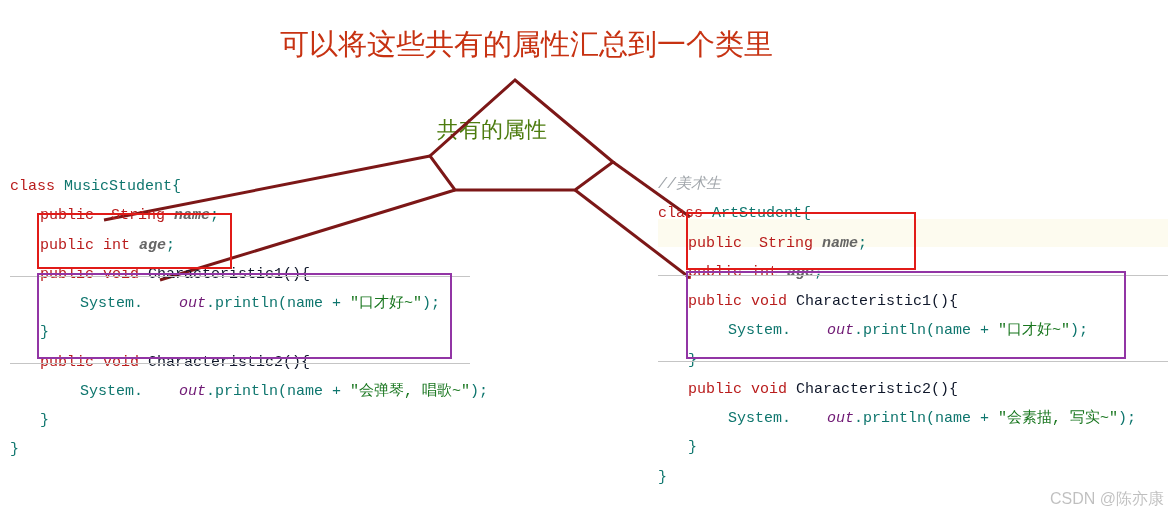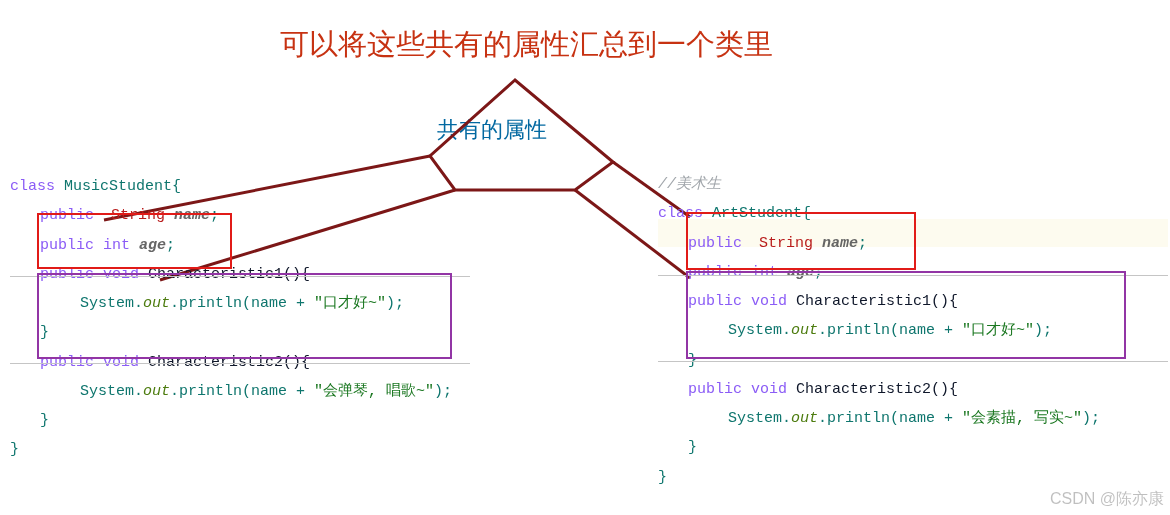--- a/index.html
+++ b/index.html
@@ -18,43 +18,43 @@
       left: 280px;
       color: #c73212;
       font-size: 29px;
       font-family: "SimHei", "Microsoft YaHei", sans-serif;
       font-weight: 500;
     }
     .shared-label {
       position: absolute;
       top: 115px;
       left: 437px;
-      color: #0369a1;
+      color: #4d7c0f;
       font-size: 22px;
       font-family: "SimHei", "Microsoft YaHei", sans-serif;
       font-weight: 500;
     }
     .code-block {
       position: absolute;
       line-height: 1.95;
     }
     .code-left {
       left: 10px;
       top: 172px;
     }
     .code-right {
       left: 658px;
       top: 170px;
     }
     .comment { color: #a0a5aa; font-style: italic; }
-    .keyword { color: #8b5cf6; }
+    .keyword { color: #b91c1c; }
     .type { color: #b91c1c; margin-left: 8px; }
     .varname { color: #666; font-style: italic; font-weight: bold; }
     .methodname { color: #0f172a; }
-    .static { color: #4d7c0f; font-style: italic; }
+    .static { color: #701a75; font-style: italic; margin-left: 36px; }
     .string { color: #1a7720; }
     .plain { color: #0f766e; }
     .indent1 { padding-left: 30px; }
     .indent2 { padding-left: 70px; }
     .red-box {
       position: absolute;
       border: 2.5px solid #e11b18;
       pointer-events: none;
     }
     .red-box-left {

